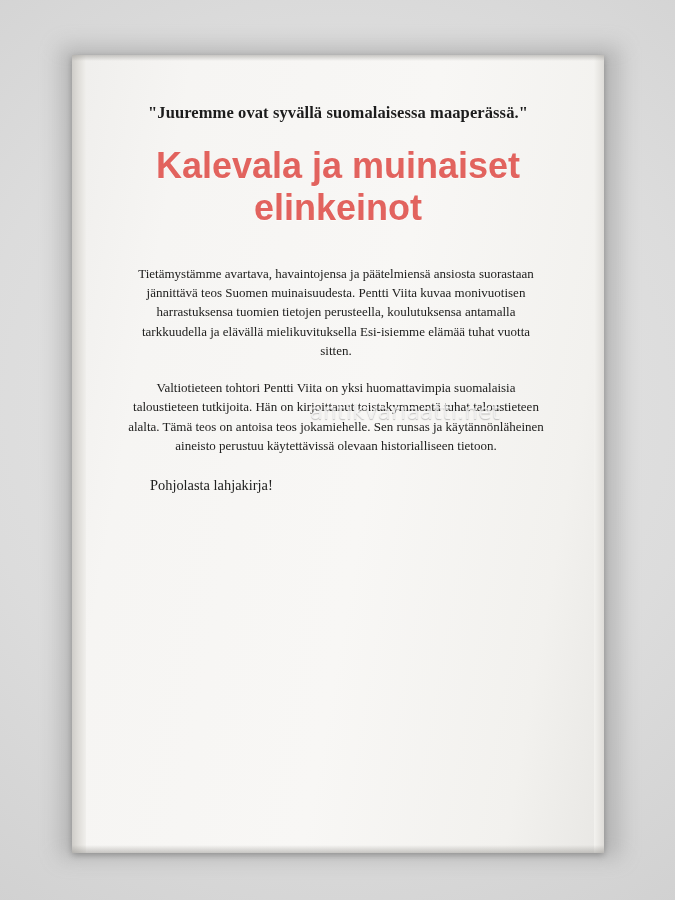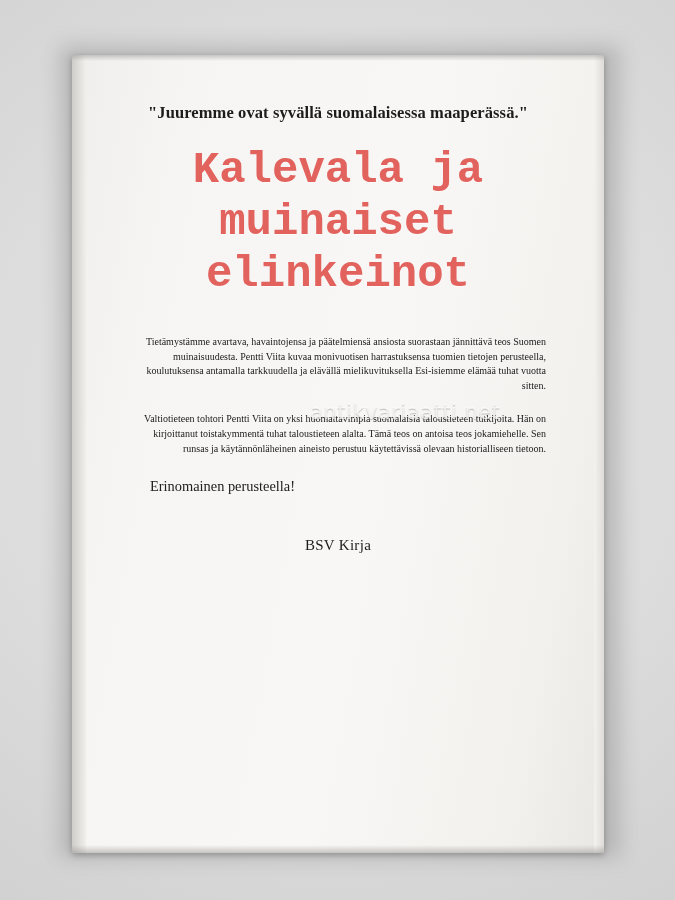--- a/index.html
+++ b/index.html
@@ -90,38 +90,38 @@
     font-family: "Liberation Serif", serif;
     font-size: 16.5px;
     font-weight: bold;
     color: #1c1c1c;
     text-align: center;
     letter-spacing: 0.1px;
     margin-bottom: 22px;
   }
 
   .title {
-    font-family: Liberation Mono, monospace;
-    font-size: 44px;
+    font-family: Liberation Sans, sans-serif;
+    font-size: 36px;
     font-weight: bold;
     line-height: 1.18;
     color: #e2635e;
     text-align: center;
     margin: 0 0 34px 0;
     text-shadow: 0 1px 0 rgba(255,255,255,0.5);
   }
 
   .body-block {
     font-family: "Liberation Serif", serif;
-    font-size: 10px;
+    font-size: 13px;
     line-height: 1.48;
     color: #20201f;
     margin: 0 0 18px 0;
     padding: 0 18px 0 14px;
-    text-align: right;
+    text-align: center;
   }
 
   .closing {
     font-family: "Liberation Serif", serif;
     font-size: 14.4px;
     color: #20201f;
     margin: 22px 0 0 38px;
   }
 
   .publisher {
@@ -169,22 +169,21 @@
 
     <div id="content">
 
       <div class="quote">"Juuremme ovat syvällä suomalaisessa maaperässä."</div>
 
       <div class="title">Kalevala ja muinaiset elinkeinot</div>
 
       <p class="body-block">Tietämystämme avartava, havaintojensa ja päätelmiensä ansiosta suorastaan jännittävä teos Suomen muinaisuudesta. Pentti Viita kuvaa monivuotisen harrastuksensa tuomien tietojen perusteella, koulutuksensa antamalla tarkkuudella ja elävällä mielikuvituksella Esi-isiemme elämää tuhat vuotta sitten.</p>
       <p class="body-block">Valtiotieteen tohtori Pentti Viita on yksi huomattavimpia suomalaisia taloustieteen tutkijoita. Hän on kirjoittanut toistakymmentä tuhat taloustieteen alalta. Tämä teos on antoisa teos jokamiehelle. Sen runsas ja käytännönläheinen aineisto perustuu käytettävissä olevaan historialliseen tietoon.</p>
 
-      <div class="closing">Erinomainen perusteella!</div>
+      <div class="closing">Pohjolasta lahjakirja!</div>
 
-      <div class="publisher">BSV Kirja</div>
     </div>
   </div>
 
   <div id="watermark">
     <span>antikvariaatti.net</span>
   </div>
 </div>
 
 </body></html>

